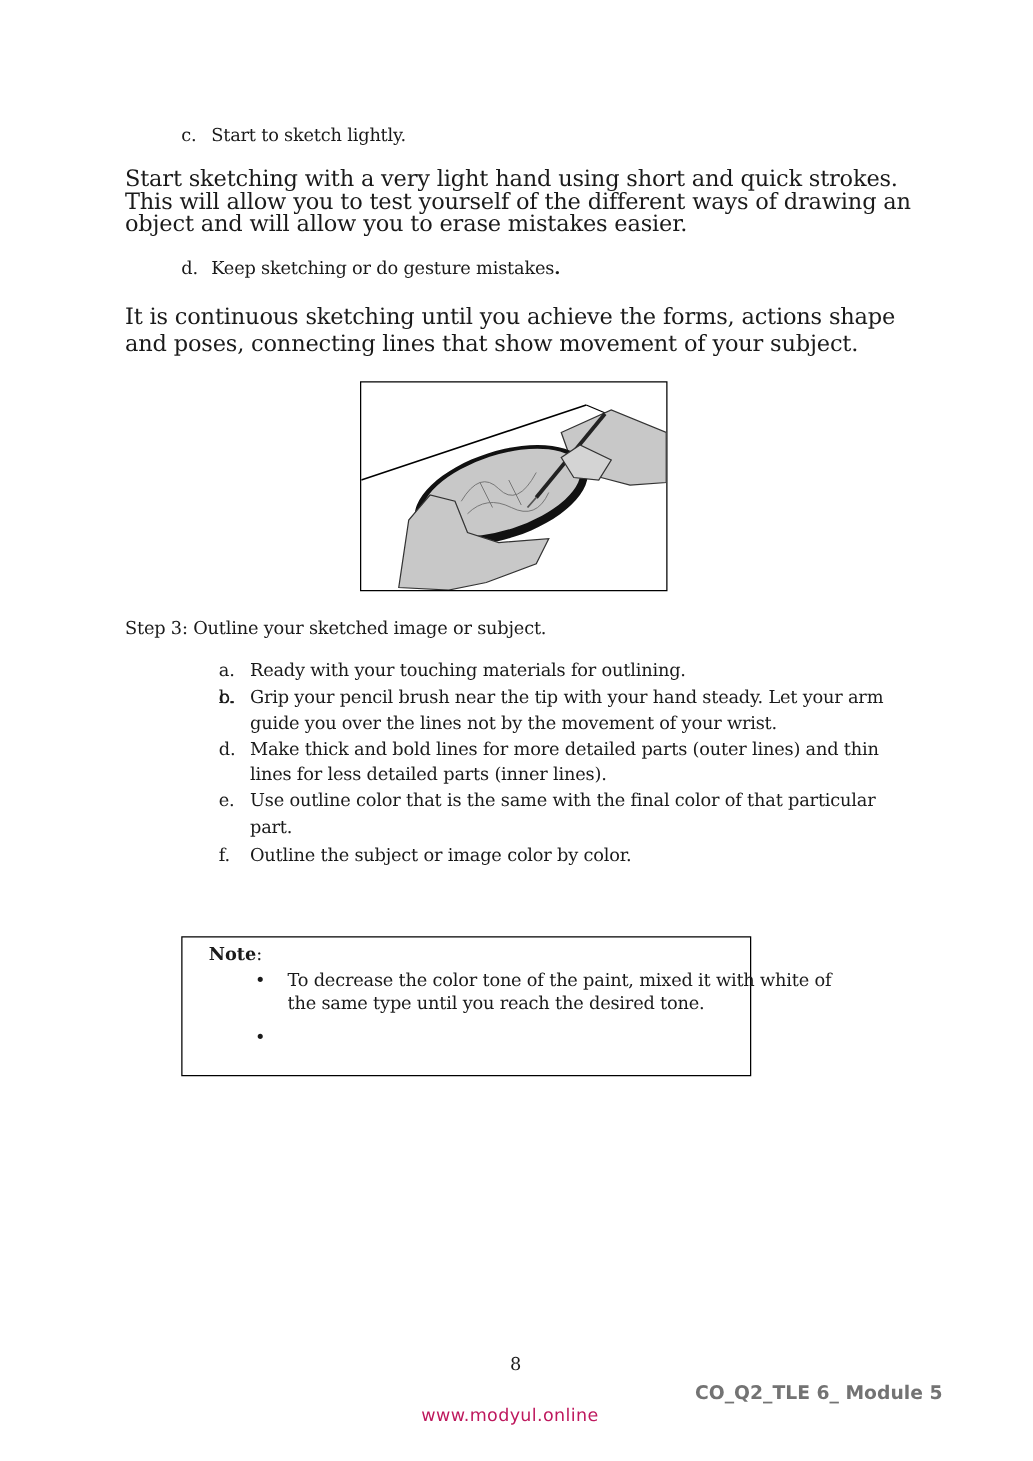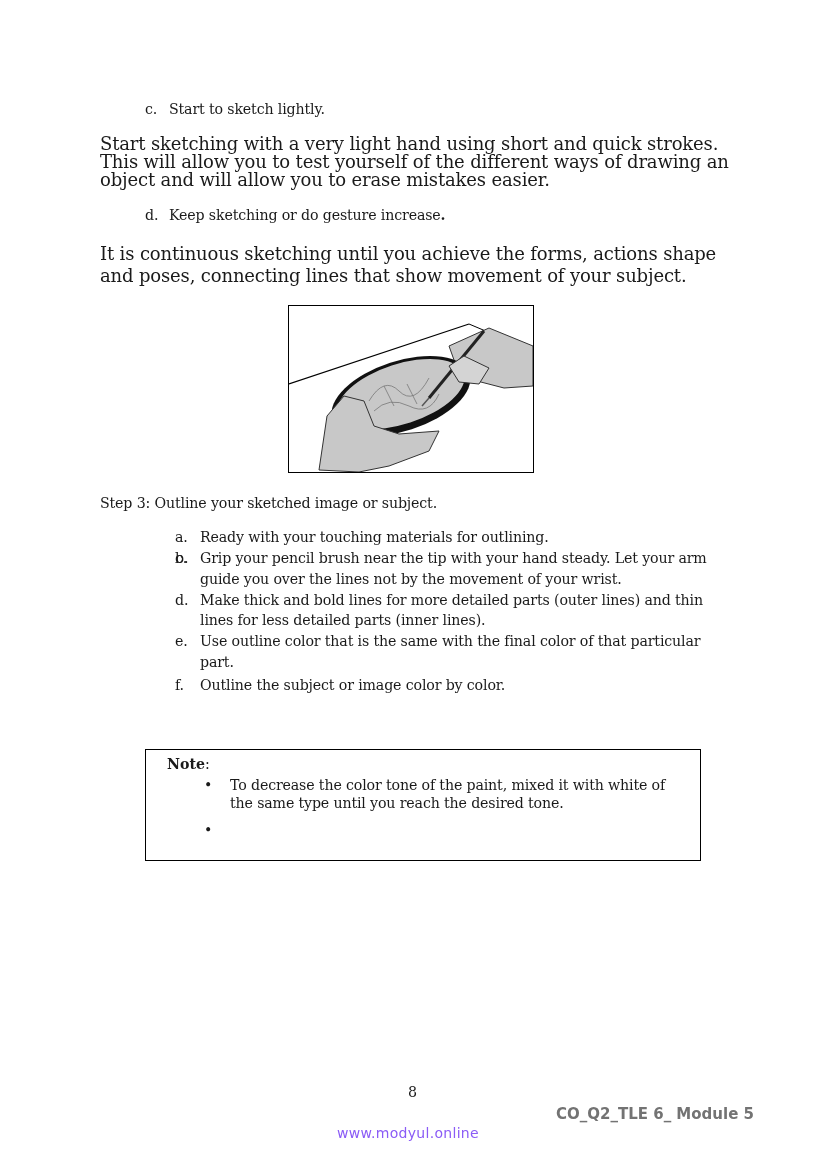--- a/index.html
+++ b/index.html
@@ -5,40 +5,40 @@
   html, body { margin: 0; padding: 0; background: #ffffff; }
   body { width: 826px; height: 1169px; position: relative; overflow: hidden;
          font-family: "DejaVu Serif", "Liberation Serif", serif; color: #1a1a1a; }
   .txt { position: absolute; font-size: 14.2px; line-height: 18px; letter-spacing: -0.15px; white-space: nowrap; }
   .para { position: absolute; left: 100px; width: 640px; font-size: 18px; line-height: 18.2px; letter-spacing: -0.15px; }
   .lbl { display: inline-block; width: 24px; }
   .figure { position: absolute; left: 288px; top: 305px; width: 244px; height: 166px; border: 1px solid #000; background: #fff; }
   .list { position: absolute; left: 175px; top: 527px; width: 560px; margin: 0; padding: 0; list-style: none; font-size: 14.2px; line-height: 20.5px; letter-spacing: -0.15px; }
   .list li { position: relative; padding-left: 25px; margin-bottom: 0.5px; }
   .list li .m { position: absolute; left: 0; top: 0; }
-  .note { position: absolute; left: 145px; top: 749px; width: 556px; height: 112px; border: 1px solid #000; box-sizing: border-box; }
+  .note { position: absolute; left: 145px; top: 749px; width: 456px; height: 112px; border: 1px solid #000; box-sizing: border-box; }
   .note-title { position: absolute; left: 21px; top: 6px; font-size: 14.2px; }
   .note-title b { font-weight: bold; }
   .note ul { list-style: none; margin: 0; padding: 0; position: absolute; left: 58px; top: 26px; width: 480px; font-size: 14.2px; line-height: 18px; letter-spacing: -0.15px; }
   .note li { position: relative; padding-left: 26px; margin-bottom: 9px; }
   .note li .b { position: absolute; left: 0; top: 0; }
   .pagenum { position: absolute; left: 408px; top: 1084px; font-size: 14.2px; }
   .code { position: absolute; left: 556px; top: 1105px; font-family: "DejaVu Sans", "Liberation Sans", sans-serif; font-weight: bold; font-size: 15px; color: #737373; }
-  .wm { position: absolute; left: 337px; top: 1125px; font-family: "DejaVu Sans", "Liberation Sans", sans-serif; font-size: 14px; color: #8b5cf6; letter-spacing: 0.3px; }
+  .wm { position: absolute; left: 337px; top: 1125px; font-family: "DejaVu Sans", "Liberation Sans", sans-serif; font-size: 14px; color: #be185d; letter-spacing: 0.3px; }
 </style>
 </head>
 <body>
 
 <div class="txt" style="left:145px; top:100px;">
   <span class="lbl">c.</span><span>Start to sketch lightly.</span>
 </div>
 <div class="para" style="top:135px;">Start sketching with a very light hand using short and quick strokes. This will allow you to test yourself of the different ways of drawing an object and will allow you to erase mistakes easier.</div>
 
 <div class="txt" style="left:145px; top:206px;">
-  <span class="lbl">d.</span><span>Keep sketching or do gesture increase</span><b>.</b>
+  <span class="lbl">d.</span><span>Keep sketching or do gesture mistakes</span><b>.</b>
 </div>
 <div class="para" style="top:243px; line-height:22px;">It is continuous sketching until you achieve the forms, actions shape and poses, connecting lines that show movement of your subject.</div>
 
 <div class="figure">
   <svg width="244" height="166" viewBox="0 0 244 166">
 
     <line x1="0" y1="78" x2="180" y2="18" stroke="#000" stroke-width="1.3"></line>
     <line x1="180" y1="18" x2="244" y2="45" stroke="#000" stroke-width="1"></line>
 
     <path d="M160 40 L200 22 L244 40 L244 80 L215 82 L188 75 L170 68 Z" fill="#c8c8c8" stroke="#333" stroke-width="1"></path>

